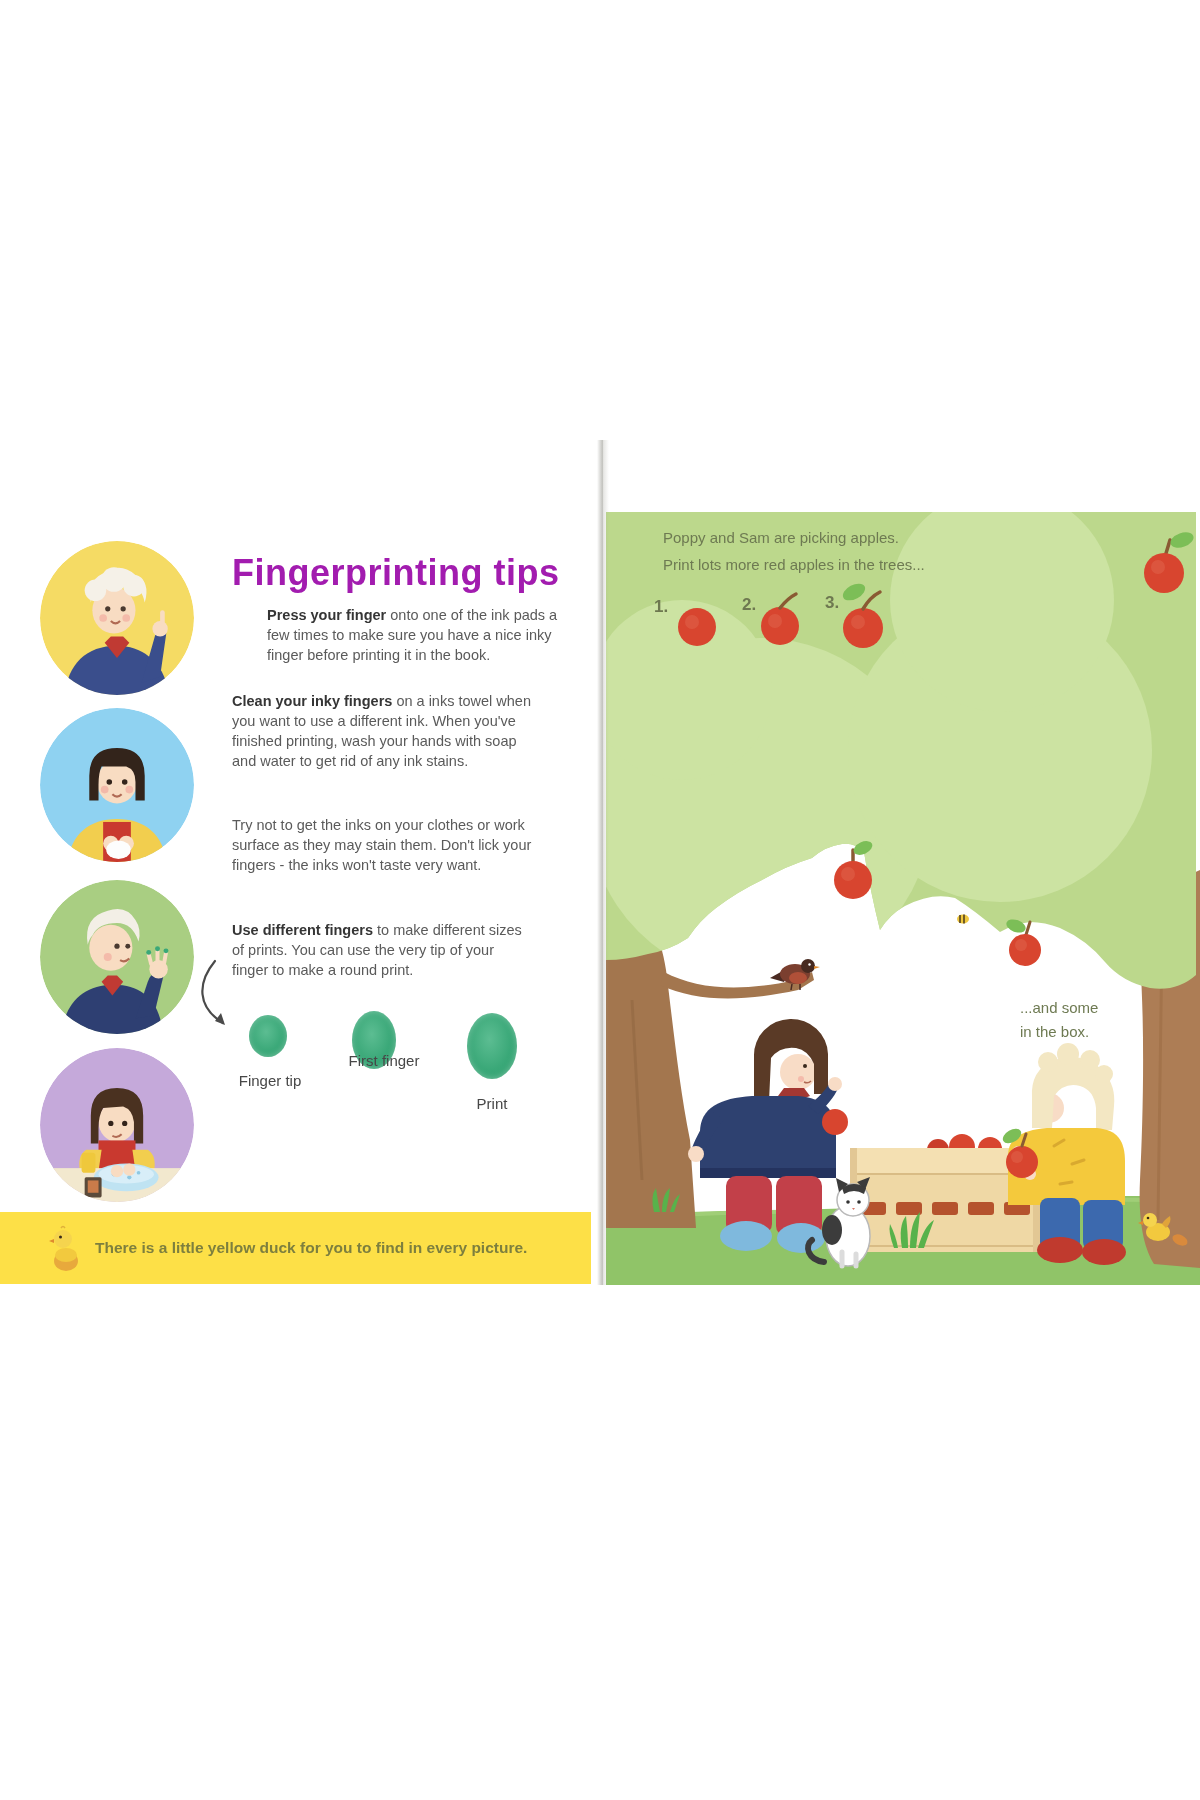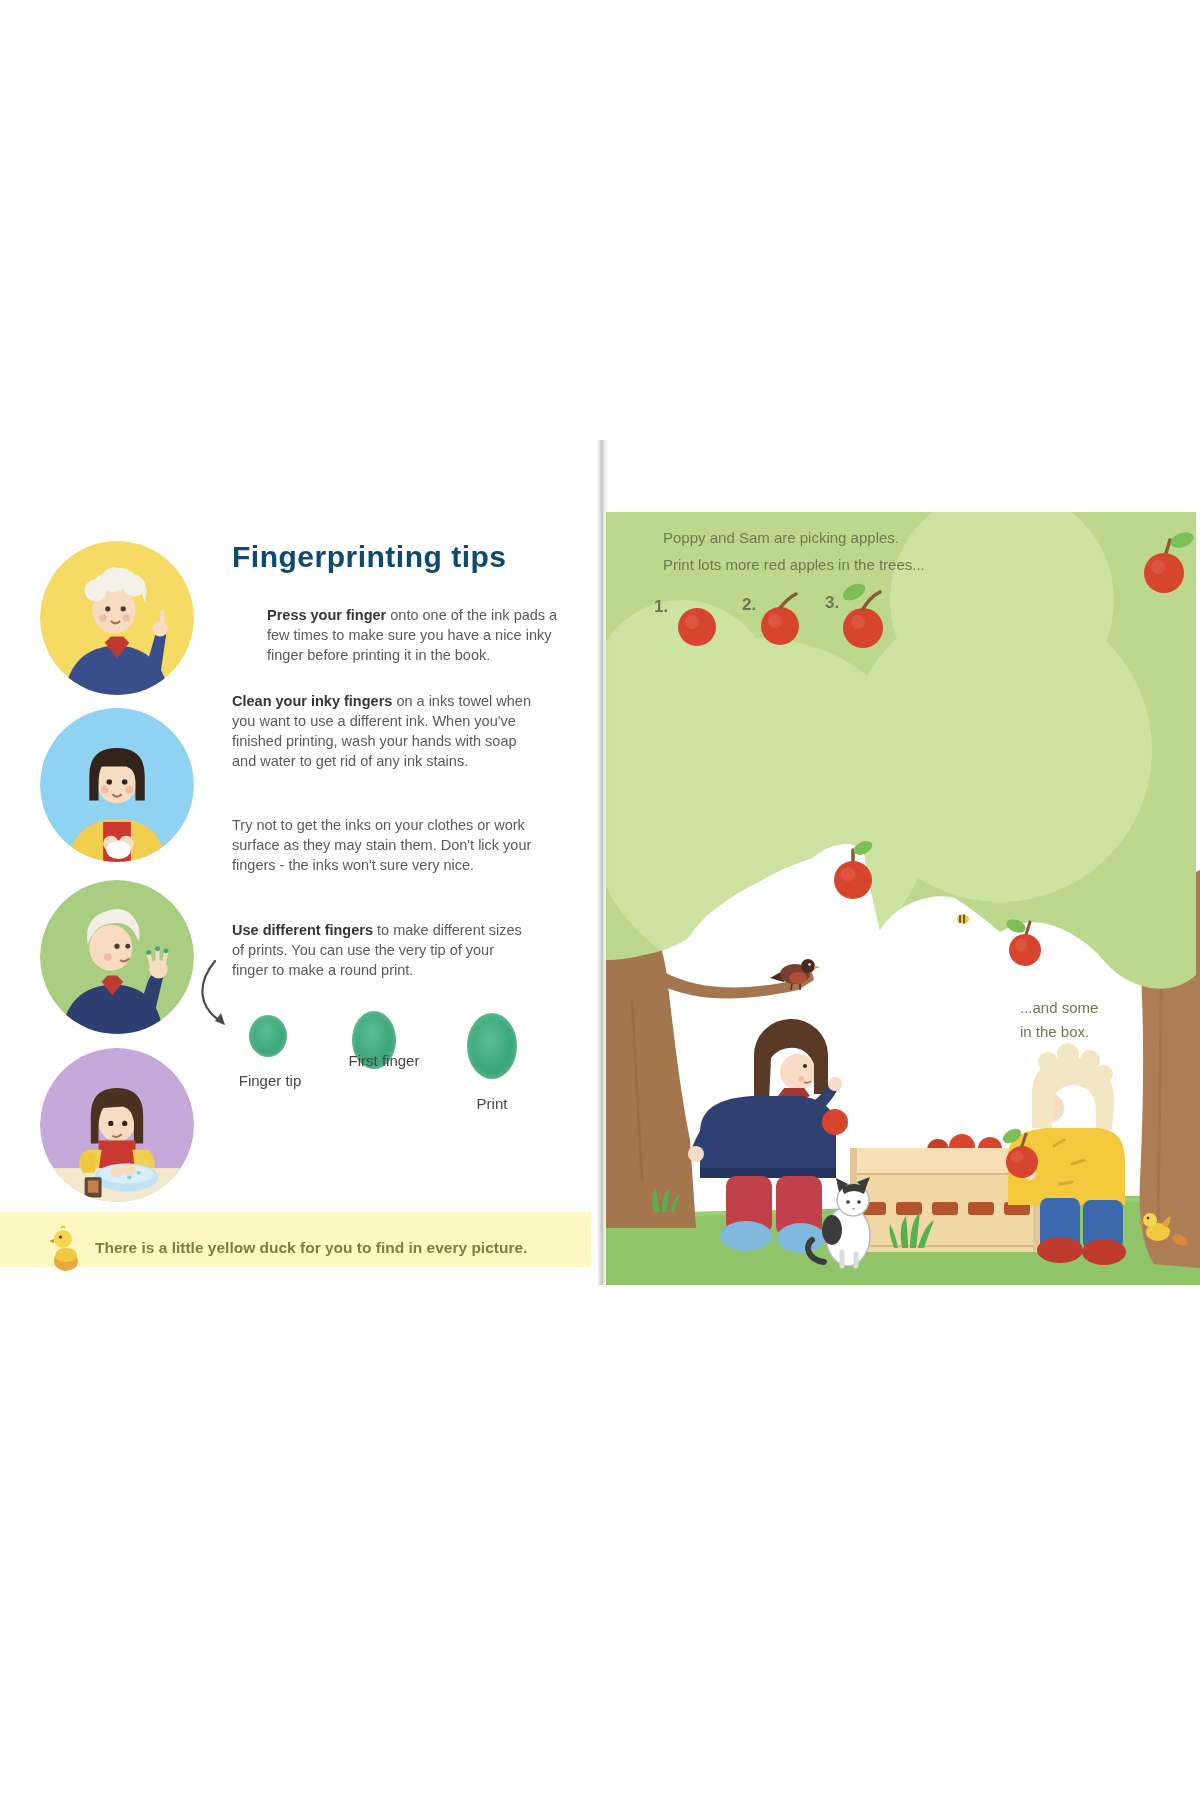--- a/index.html
+++ b/index.html
@@ -3,28 +3,28 @@
 <meta charset="utf-8">
 <style>
   html,body{margin:0;padding:0;}
   body{width:1200px;height:1800px;background:#ffffff;font-family:"Liberation Sans",sans-serif;position:relative;}
   .spread{position:absolute;left:0;top:440px;width:1200px;height:845px;}
   .spine{position:absolute;left:597px;top:0;width:12px;height:845px;
          background:linear-gradient(90deg,rgba(0,0,0,0) 0%,rgba(120,120,110,.45) 45%,rgba(160,160,150,.25) 55%,rgba(0,0,0,0) 100%);}
   
   .portrait{position:absolute;left:40px;width:154px;height:154px;border-radius:50%;overflow:hidden;}
   .portrait svg{display:block;width:100%;height:100%;}
-  .lp-title{position:absolute;left:232px;top:100px;font-size:30px;font-weight:bold;color:#0c4a6e;letter-spacing:.5px;}
+  .lp-title{position:absolute;left:232px;top:112px;font-size:36px;font-weight:bold;color:#a21caf;letter-spacing:.5px;}
   .tip{position:absolute;left:232px;width:302px;font-size:14.5px;line-height:20px;color:#5a5a5a;}
   .tip b{color:#353535;}
   .print{position:absolute;border-radius:50%;
          background:radial-gradient(ellipse at 45% 40%, #5cbd92 0%, #3aa878 55%, #2f9e6d 100%);
          box-shadow:inset 0 0 6px rgba(255,255,255,.35);}
   .print-label{position:absolute;width:100px;text-align:center;font-size:15px;color:#474747;}
-  .banner{position:absolute;left:0;top:772px;width:591px;height:55px;background:#fef9c3;}
+  .banner{position:absolute;left:0;top:772px;width:591px;height:72px;background:#fde047;}
   .banner-text{position:absolute;left:95px;top:0;height:72px;display:flex;align-items:center;
                font-size:15.5px;font-weight:bold;color:#7d7f3e;}
   .arrow-svg{position:absolute;left:185px;top:515px;}
   .duck-svg{position:absolute;left:48px;top:13px;}
   
   .rp-svg{position:absolute;left:602px;top:0;}
   .rp-text{font-size:15px;fill:#6e7a52;}
   .rp-num{font-size:17px;font-weight:bold;fill:#6e7850;}
 </style>
 </head>
@@ -122,21 +122,21 @@
 
     <div class="lp-title">Fingerprinting tips</div>
 
     <div class="tip" style="top:165px;margin-left:35px;">
       <b>Press your finger</b><span> onto one of the ink pads a few times to make sure you have a nice inky finger before printing it in the book.</span>
     </div>
     <div class="tip" style="top:251px;">
       <b>Clean your inky fingers</b><span> on a inks towel when you want to use a different ink. When you've finished printing, wash your hands with soap and water to get rid of any ink stains.</span>
     </div>
     <div class="tip" style="top:375px;">
-      <b></b><span>Try not to get the inks on your clothes or work surface as they may stain them. Don't lick your fingers - the inks won't sure very nice.</span>
+      <b></b><span>Try not to get the inks on your clothes or work surface as they may stain them. Don't lick your fingers - the inks won't taste very want.</span>
     </div>
     <div class="tip" style="top:480px;">
       <b>Use different fingers</b><span> to make different sizes of prints. You can use the very tip of your finger to make a round print.</span>
     </div>
 
     <svg class="arrow-svg" width="60" height="85" viewBox="0 0 60 85">
       <path d="M30,6 C12,28 12,52 38,68" fill="none" stroke="#4a4a4a" stroke-width="2.2" stroke-linecap="round"></path>
       <path d="M40,70 L30,66 L36,58 Z" fill="#4a4a4a"></path>
     </svg>
 

